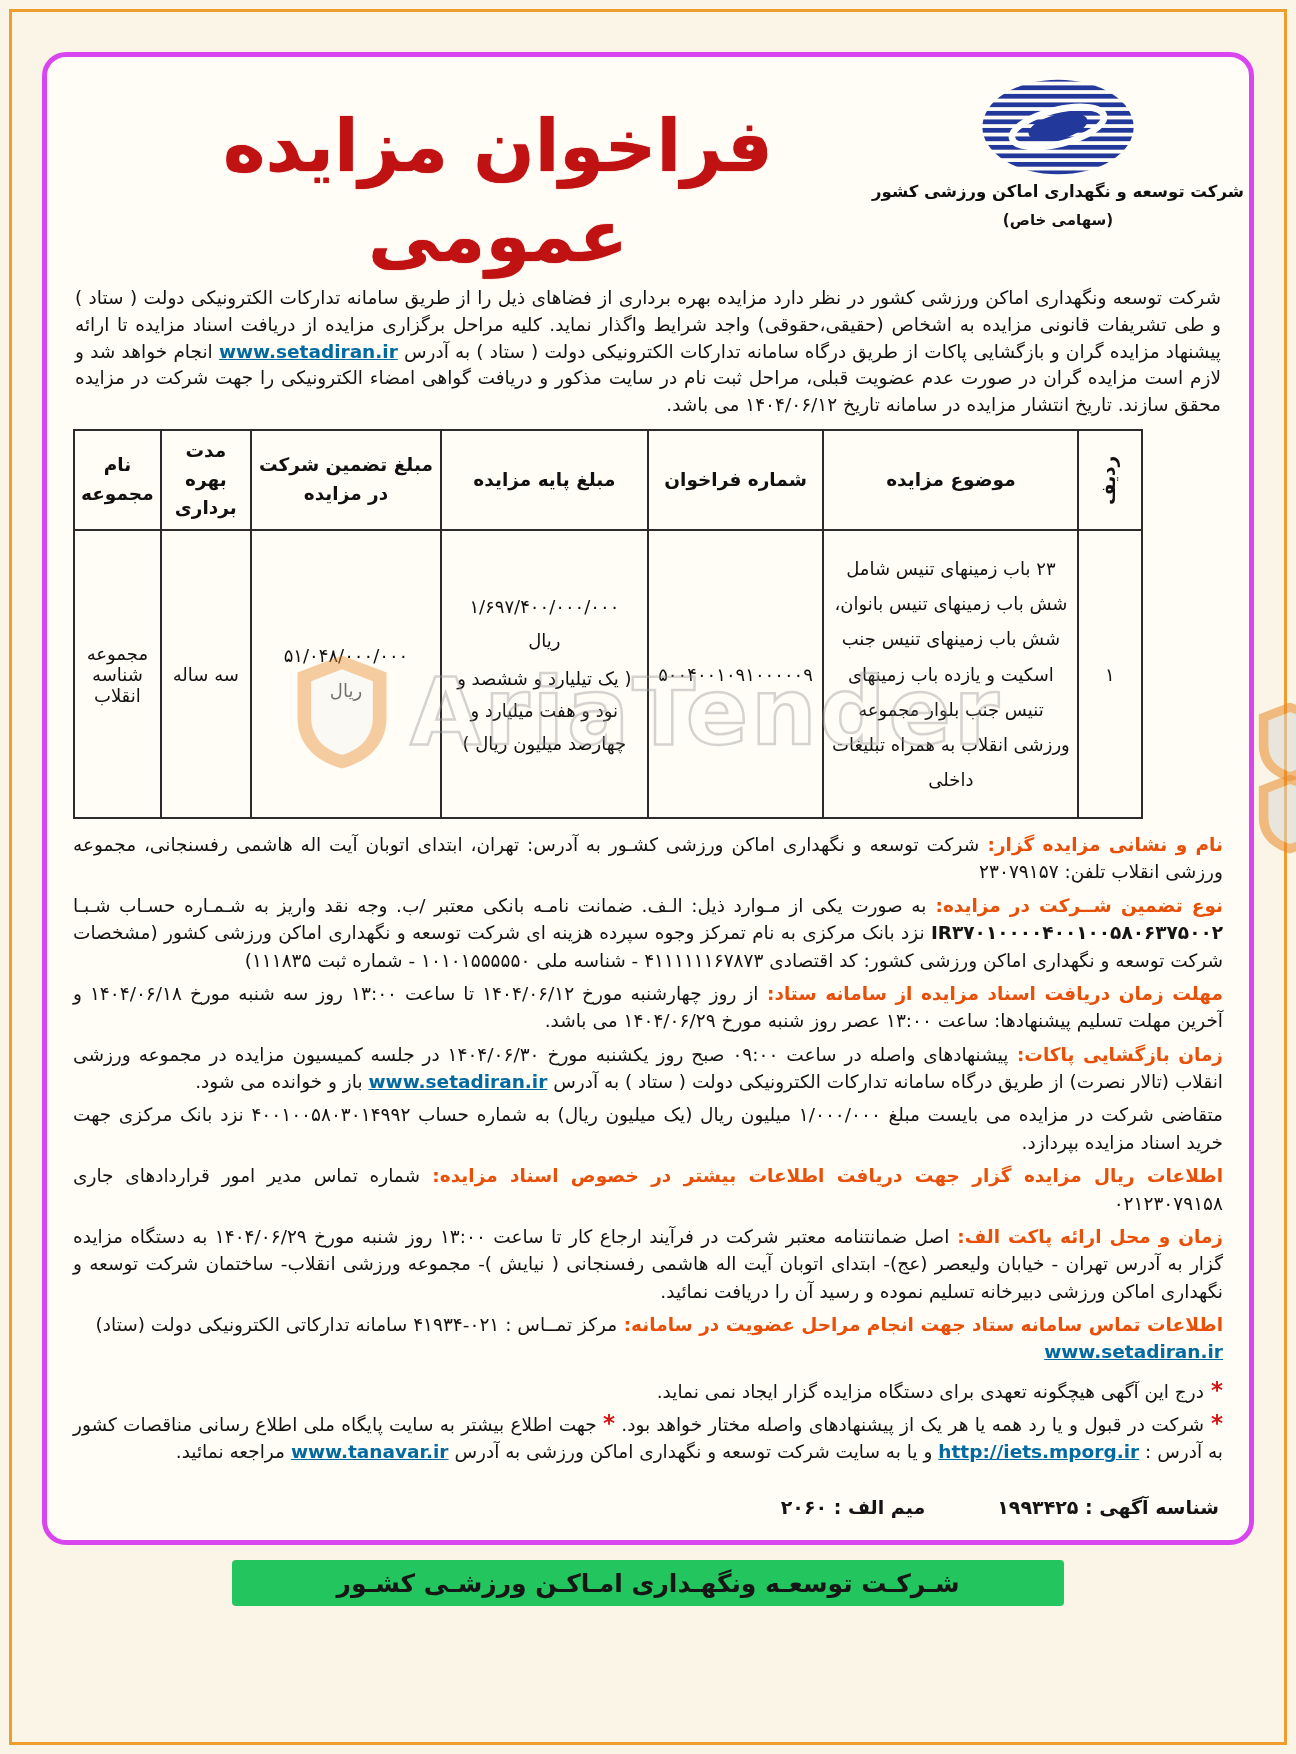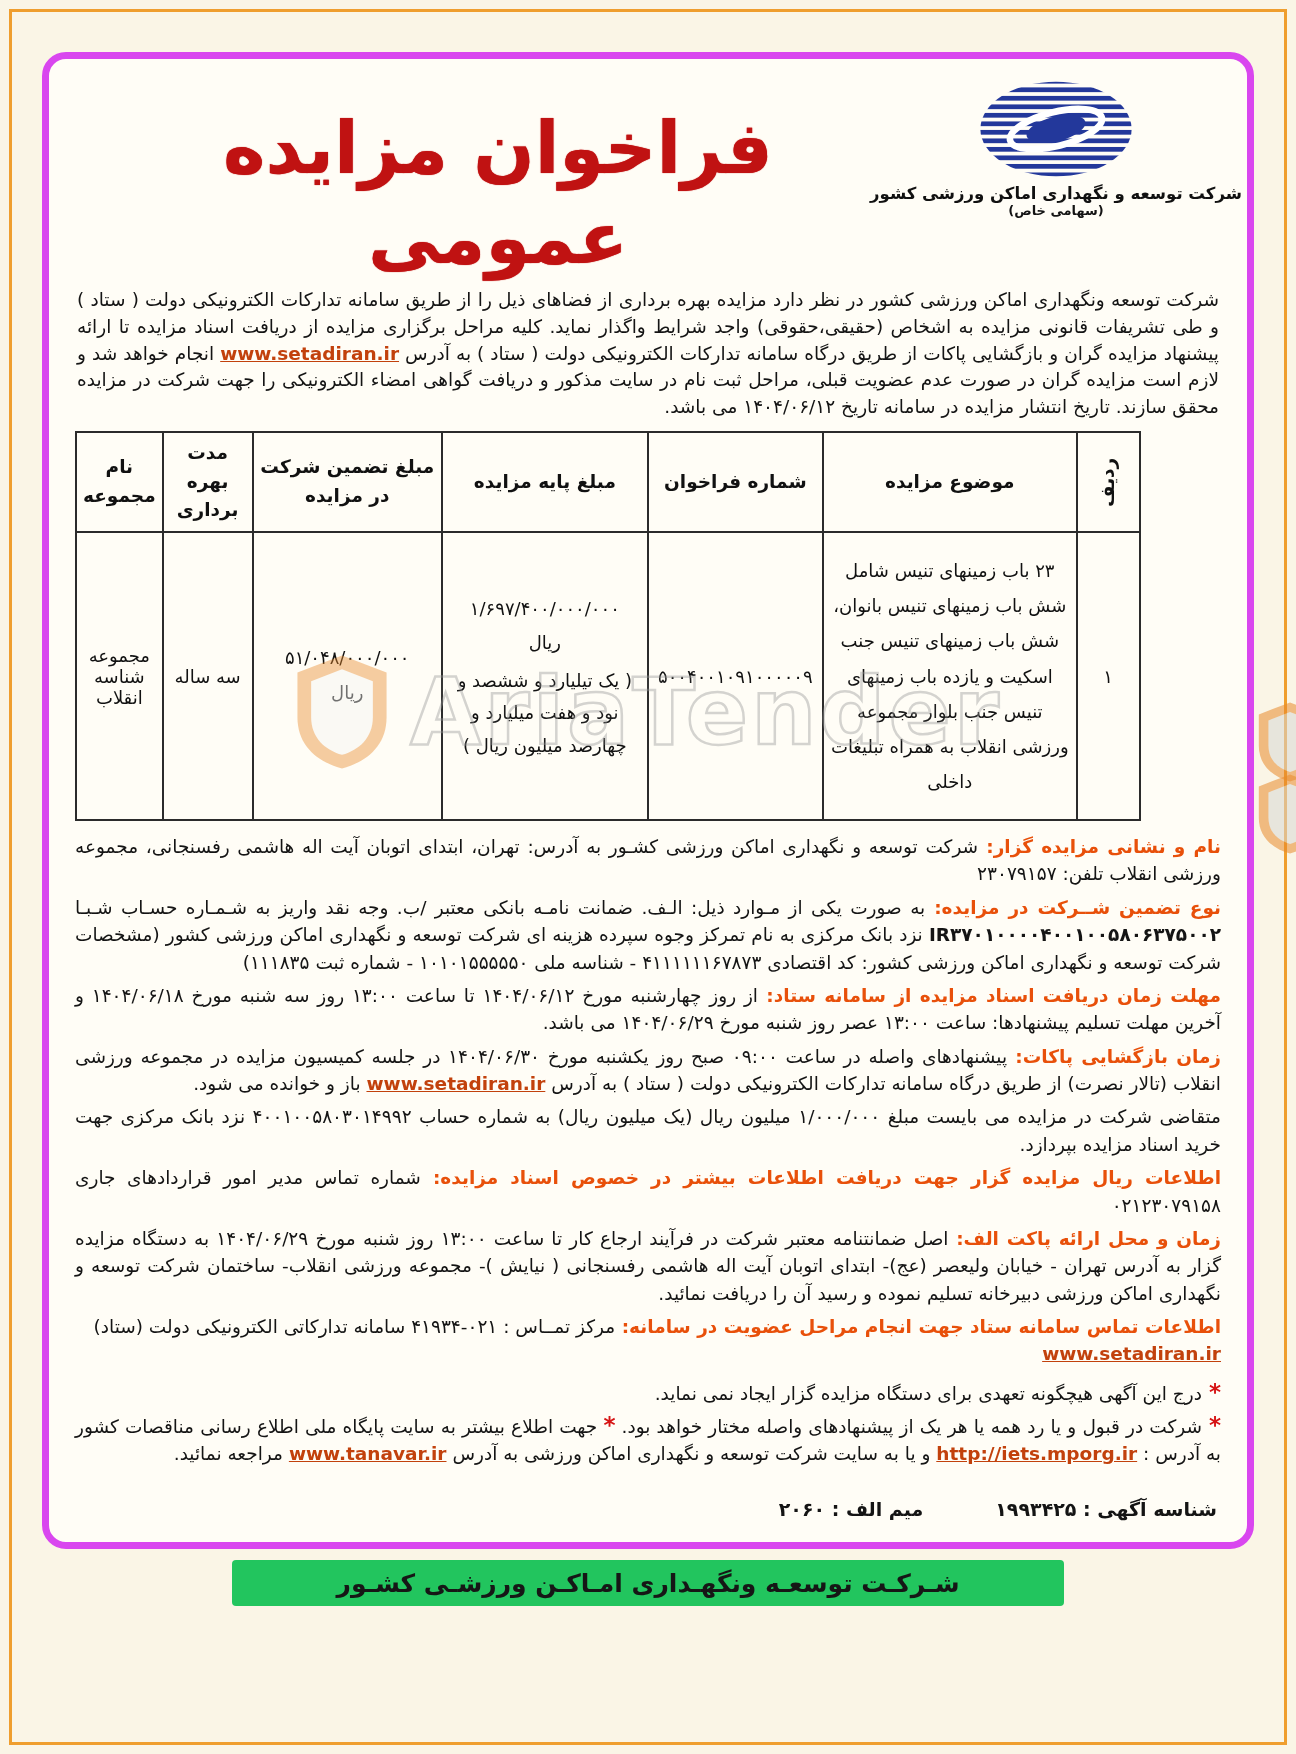--- a/index.html
+++ b/index.html
@@ -7,36 +7,36 @@
   body{
     background:#faf5e6;
     font-family:"DejaVu Sans",sans-serif;
     position:relative;
     overflow:hidden;
     color:#141414;
   }
   .frame{position:absolute;inset:9px;border:3px solid #ef9e2e;pointer-events:none;z-index:1}
   .content-box{
     position:absolute;top:52px;right:42px;left:42px;min-height:1452px;
-    background:#fffdf6;border:7px solid #d946ef;border-radius:24px;
+    background:#fffdf6;border:5px solid #d946ef;border-radius:24px;
     padding:14px 26px 22px;direction:rtl;z-index:2;
   }
   
   .header{display:flex;align-items:flex-start;margin-bottom:2px}
   .logo-block{width:330px;display:flex;flex-direction:column;align-items:center;padding-top:4px}
   .org-name{font-size:16.5px;font-weight:bold;color:#111;margin-top:3px;white-space:nowrap}
-  .org-sub{font-size:13px;margin-top:0;font-weight:bold}
+  .org-sub{font-size:15px;margin-top:10px;font-weight:bold}
   .title{
     flex:1;text-align:center;font-size:72px;font-weight:bold;color:#c01212;
     line-height:1.25;padding-top:30px;padding-left:30px;
     text-shadow:0 0 1px #c01212;
   }
   
   .intro{font-size:18.5px;line-height:1.45;text-align:justify;margin:4px 2px 10px}
-  .pt-link{color:#c2410c;font-weight:bold;text-decoration:underline}
+  .pt-link{color:#0369a1;font-weight:bold;text-decoration:underline}
   .pt-label{color:#e8500a;font-weight:bold}
   .pt-num{font-weight:bold}
   .pt-star{color:#d61414;font-weight:bold;font-size:23px;line-height:1}
   
   .main-table{width:93%;border-collapse:collapse;margin:6px auto 12px 0;direction:rtl;background:#fffdf6}
   .main-table th,.main-table td{
     border:2px solid #2b2b2b;text-align:center;vertical-align:middle;
     padding:6px;font-size:18px;color:#111;
   }
   .main-table thead th{height:88px;font-weight:bold;font-size:18.5px;line-height:1.55}

